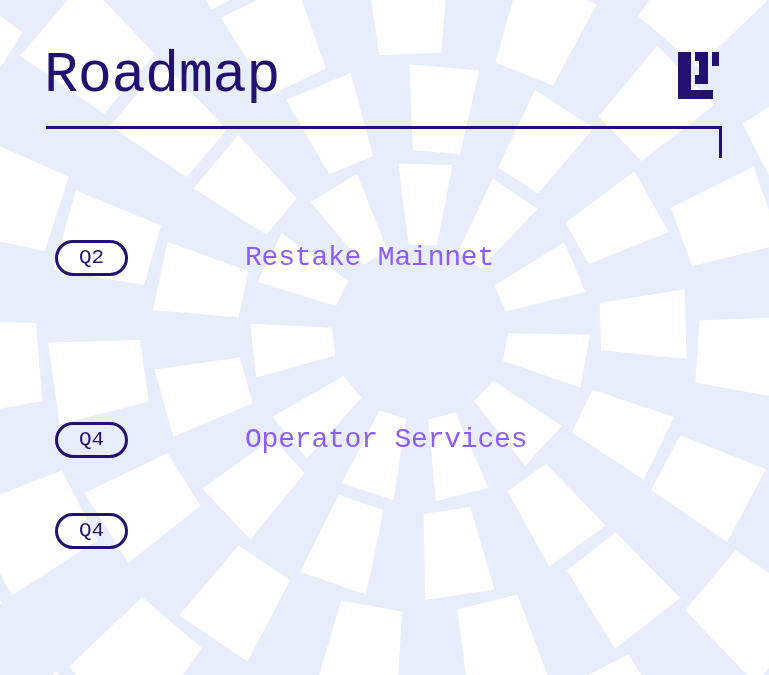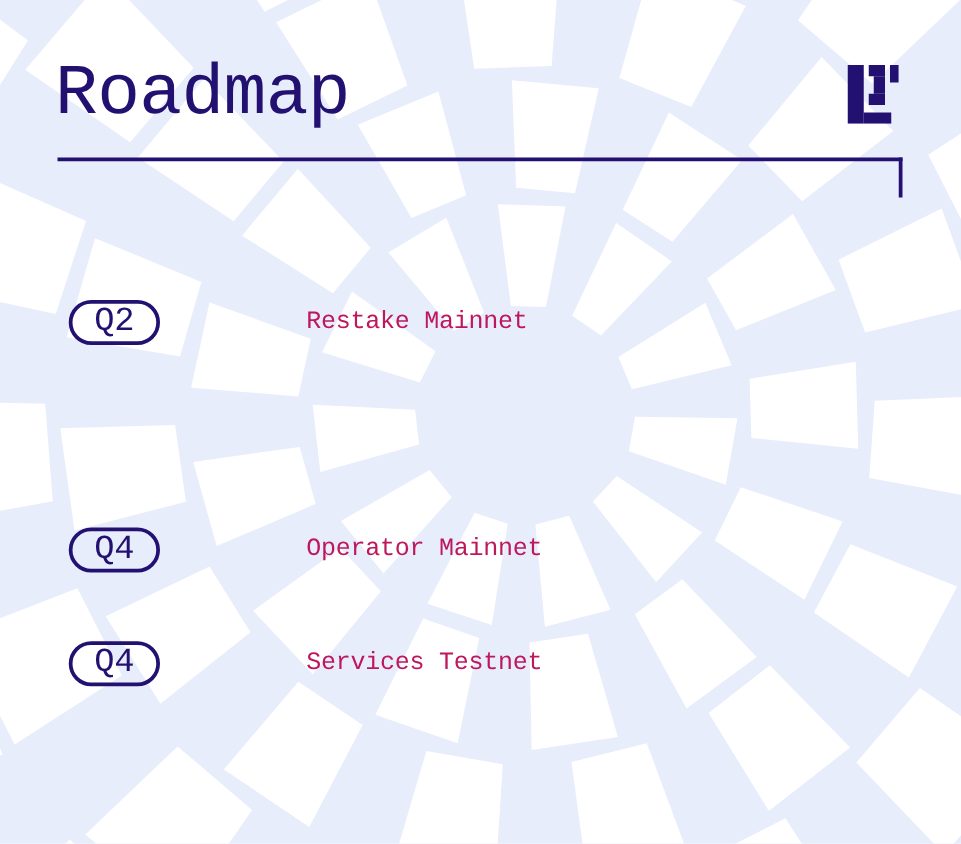--- a/index.html
+++ b/index.html
@@ -84,34 +84,34 @@
     align-items: center;
   }
   .quarter-badge {
     flex: 0 0 auto;
     width: 73px;
     height: 36px;
     box-sizing: border-box;
     border: 3px solid #231172;
     border-radius: 19px;
     color: #231172;
-    font-size: 27px;
+    font-size: 21px;
     line-height: 30px;
     font-weight: 400;
     letter-spacing: -0.2px;
     display: flex;
     align-items: center;
     justify-content: center;
     background: transparent;
   }
   .milestone-label {
     flex: 0 0 auto;
     margin-left: 117px;
-    color: #be185d;
-    font-size: 20px;
+    color: #8b5cf6;
+    font-size: 28px;
     line-height: 34px;
     font-weight: 400;
     letter-spacing: -0.2px;
     white-space: nowrap;
   }
 </style>
 </head>
 <body>
 
 <div id="canvas">
@@ -197,22 +197,21 @@
 
     <div class="roadmap-list">
       <div class="roadmap-row" style="top:239px">
         <div class="quarter-badge">Q2</div>
         <div class="milestone-label">Restake Mainnet</div>
       </div>
       <div class="roadmap-row" style="top:330px">
       </div>
       <div class="roadmap-row" style="top:421px">
         <div class="quarter-badge">Q4</div>
-        <div class="milestone-label">Operator Mainnet</div>
+        <div class="milestone-label">Operator Services</div>
       </div>
       <div class="roadmap-row" style="top:512px">
         <div class="quarter-badge">Q4</div>
-        <div class="milestone-label">Services Testnet</div>
       </div>
     </div>
 
   </div>
 </div>
 
 </body></html>

